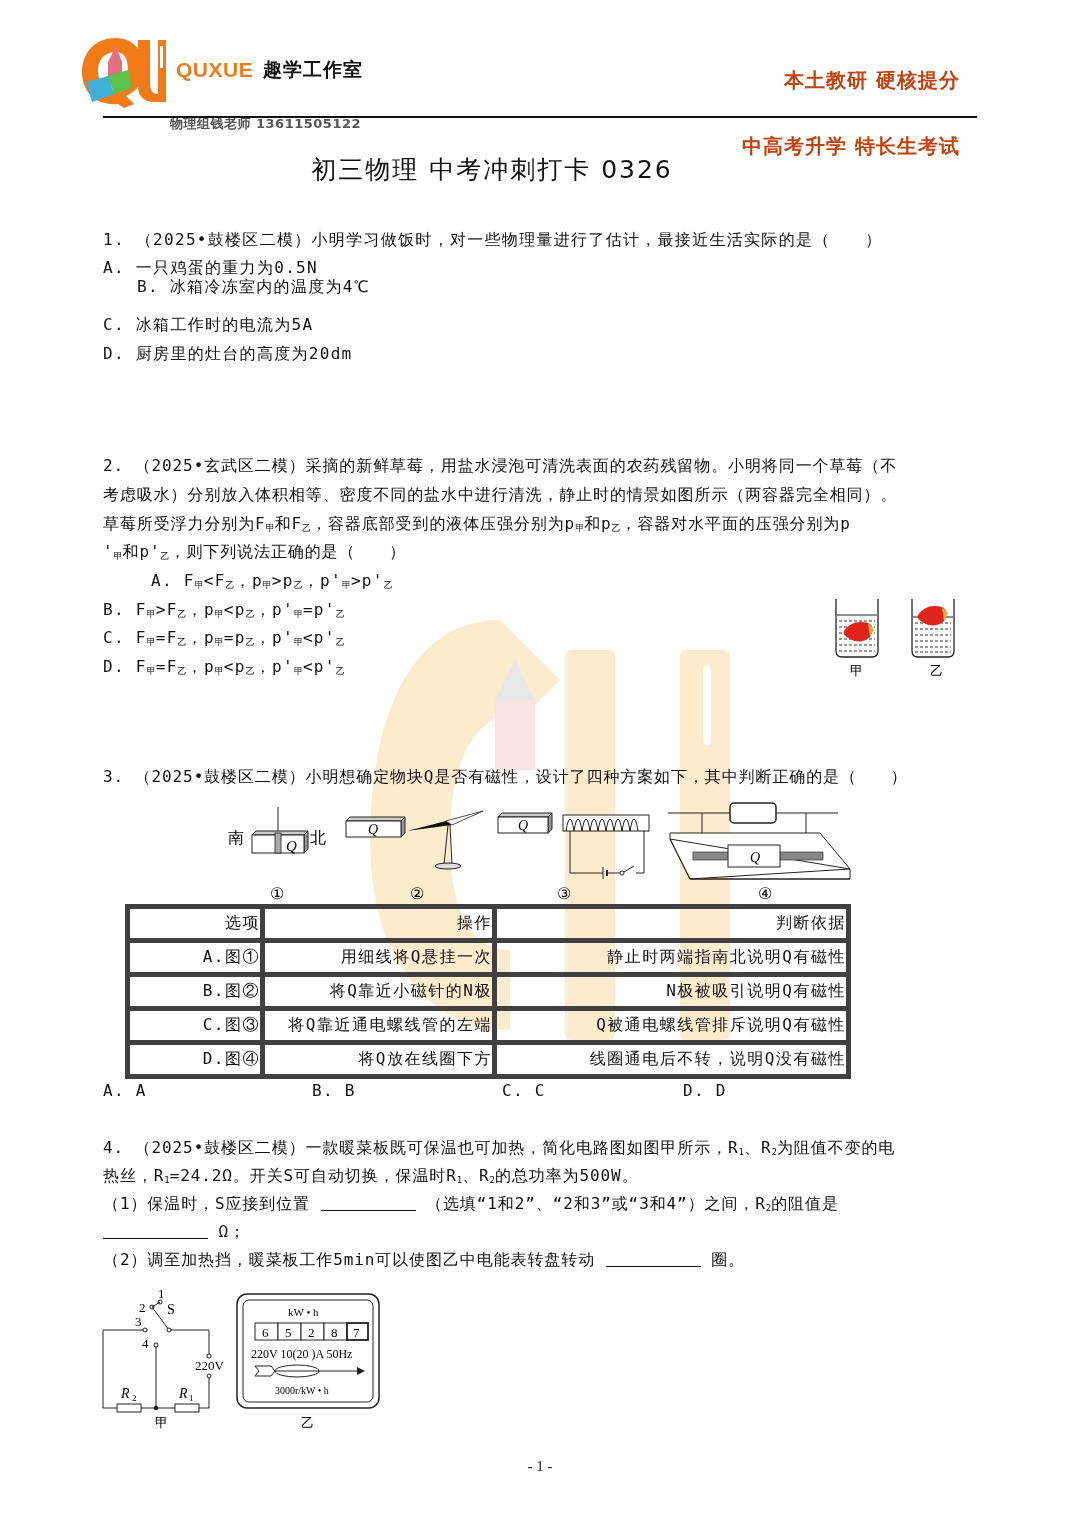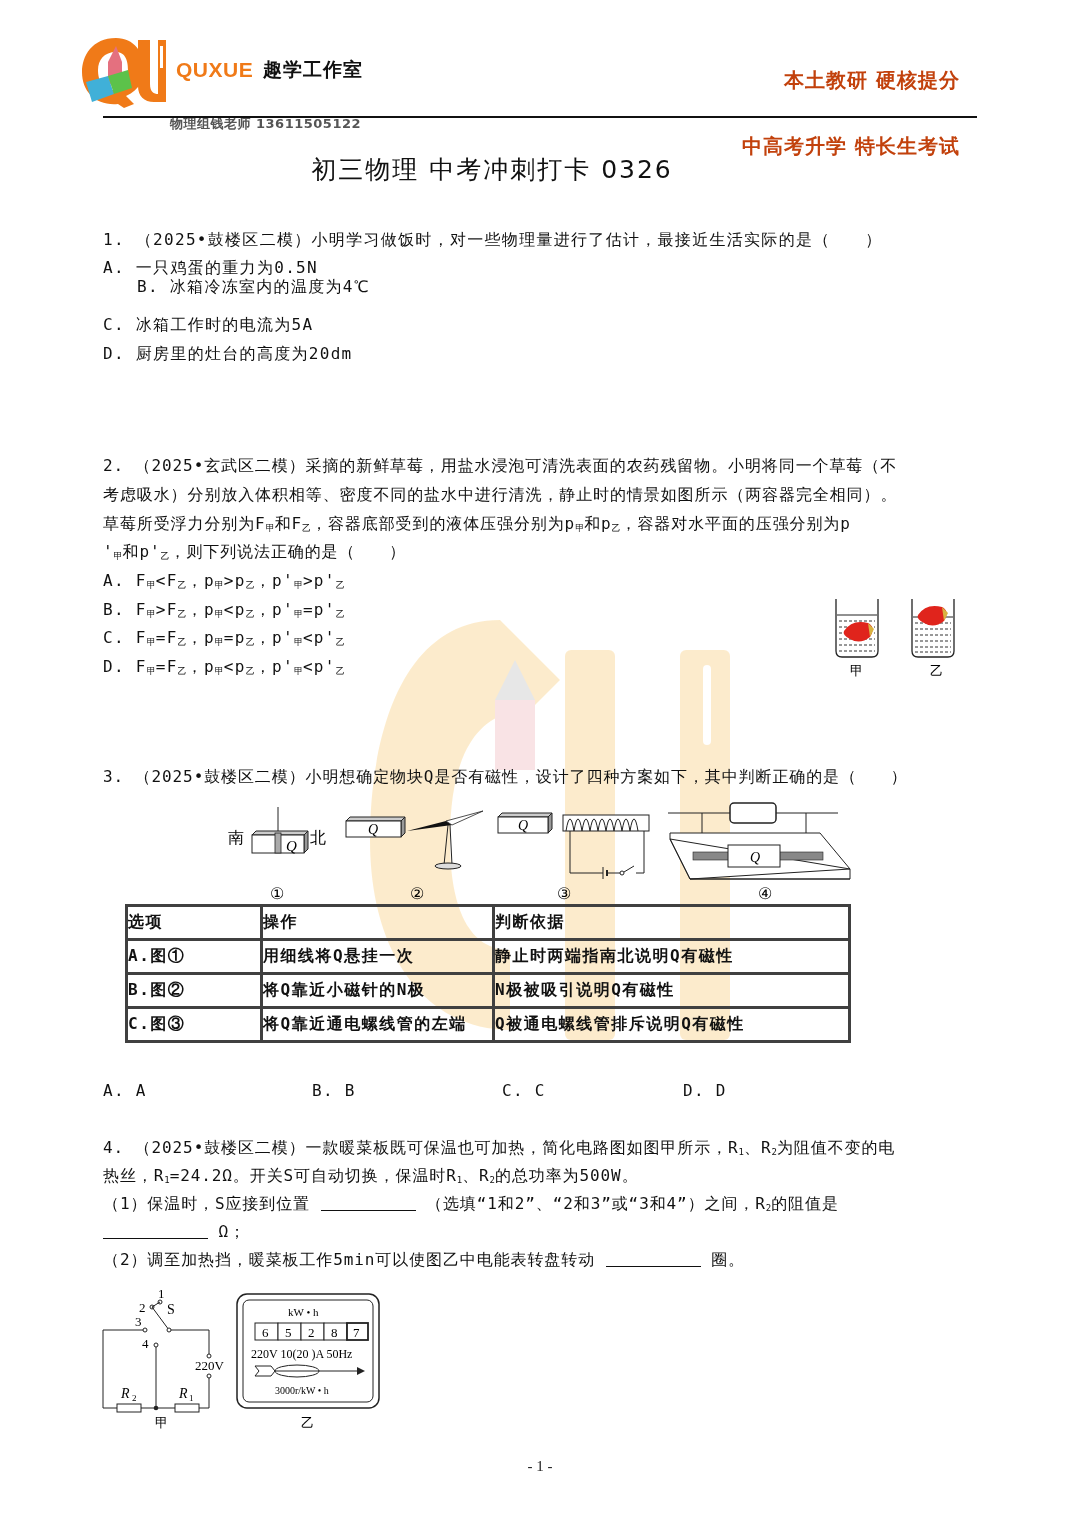--- a/index.html
+++ b/index.html
@@ -20,21 +20,21 @@
   
   .line { left: 103px; font-size: 16px; color: #111; white-space: nowrap; letter-spacing: 1.3px; font-family: "DejaVu Sans Mono", monospace; }
   .line.wide { letter-spacing: 0.9px; }
   sub.s { font-size: 9px; vertical-align: -2px; letter-spacing: 0; }
 
   
   .wm { left: 360px; top: 620px; width: 400px; height: 420px; opacity: 0.5; pointer-events: none; }
 
   
   table.q3 { position: absolute; left: 125px; top: 904px; width: 726px; border-collapse: collapse; font-size: 16px; font-family: "DejaVu Sans Mono", monospace; }
-  table.q3 td, table.q3 th { border: 3px solid #404040; height: 34px; text-align: left; font-weight: bold; letter-spacing: 1.5px; }
+  table.q3 td, table.q3 th { border: 5px solid #404040; height: 34px; text-align: right; font-weight: normal; letter-spacing: 1.5px; }
   table.q3 .c1 { width: 135px; }
   table.q3 .c2 { width: 232px; }
 
   .blank { display: inline-block; width: 95px; border-bottom: 1px solid #111; height: 16px; vertical-align: -2px; }
 
   .page-num { left: 0; top: 1458px; width: 1080px; text-align: center; font-family: "Liberation Serif", serif; font-size: 15px; color: #222; }
 
   svg text { font-family: "Liberation Serif", serif; }
 </style>
 </head>
@@ -71,21 +71,21 @@
 <div class="abs line" style="top:258px;">A. 一只鸡蛋的重力为0.5N</div>
 <div class="abs line" style="top:277px;margin-left:34px;">B. 冰箱冷冻室内的温度为4℃</div>
 <div class="abs line" style="top:315px;">C. 冰箱工作时的电流为5A</div>
 <div class="abs line" style="top:344px;">D. 厨房里的灶台的高度为20dm</div>
 
 <div class="abs line wide" style="top:456px;">2. （2025•玄武区二模）采摘的新鲜草莓，用盐水浸泡可清洗表面的农药残留物。小明将同一个草莓（不</div>
 <div class="abs line wide" style="top:485px;">考虑吸水）分别放入体积相等、密度不同的盐水中进行清洗，静止时的情景如图所示（两容器完全相同）。</div>
 <div class="abs line wide" style="top:514px;"><span>草莓所受浮力分别为F</span><sub class="s">甲</sub><span>和F</span><sub class="s">乙</sub><span>，容器底部受到的液体压强分别为p</span><sub class="s">甲</sub><span>和p</span><sub class="s">乙</sub><span>，容器对水平面的压强分别为p</span></div>
 <div class="abs line wide" style="top:542px;"><span>'</span><sub class="s">甲</sub><span>和p'</span><sub class="s">乙</sub><span>，则下列说法正确的是（　　）</span></div>
 
-<div class="abs line" style="top:571px;"><span>A. F</span><sub class="s">甲</sub><span>&lt;F</span><sub class="s">乙</sub><span>，p</span><sub class="s">甲</sub><span>&gt;p</span><sub class="s">乙</sub><span>，p'</span><sub class="s">甲</sub><span>&gt;p'</span><sub class="s">乙</sub></div>
+<div class="abs line" style="top:571px;margin-left:48px;"><span>A. F</span><sub class="s">甲</sub><span>&lt;F</span><sub class="s">乙</sub><span>，p</span><sub class="s">甲</sub><span>&gt;p</span><sub class="s">乙</sub><span>，p'</span><sub class="s">甲</sub><span>&gt;p'</span><sub class="s">乙</sub></div>
 <div class="abs line" style="top:600px;"><span>B. F</span><sub class="s">甲</sub><span>&gt;F</span><sub class="s">乙</sub><span>，p</span><sub class="s">甲</sub><span>&lt;p</span><sub class="s">乙</sub><span>，p'</span><sub class="s">甲</sub><span>=p'</span><sub class="s">乙</sub></div>
 <div class="abs line" style="top:628px;"><span>C. F</span><sub class="s">甲</sub><span>=F</span><sub class="s">乙</sub><span>，p</span><sub class="s">甲</sub><span>=p</span><sub class="s">乙</sub><span>，p'</span><sub class="s">甲</sub><span>&lt;p'</span><sub class="s">乙</sub></div>
 <div class="abs line" style="top:657px;"><span>D. F</span><sub class="s">甲</sub><span>=F</span><sub class="s">乙</sub><span>，p</span><sub class="s">甲</sub><span>&lt;p</span><sub class="s">乙</sub><span>，p'</span><sub class="s">甲</sub><span>&lt;p'</span><sub class="s">乙</sub></div>
 
 <svg class="abs" style="left:830px; top:595px;" width="130" height="90" viewBox="0 0 130 90">
   <g>
     <path d="M6 4 L6 56 Q6 62 12 62 L42 62 Q48 62 48 56 L48 4" fill="none" stroke="#222" stroke-width="1.3"></path>
     <line x1="7" y1="20" x2="47" y2="20" stroke="#222" stroke-width="1"></line>
     <g stroke="#333" stroke-width="1" stroke-dasharray="3,2">
       <line x1="9" y1="26" x2="45" y2="26"></line>
@@ -192,20 +192,25 @@
   </tr>
   <tr>
     <td>B.图②</td>
     <td>将Q靠近小磁针的N极</td>
     <td>N极被吸引说明Q有磁性</td>
   </tr>
   <tr>
     <td>C.图③</td>
     <td>将Q靠近通电螺线管的左端</td>
     <td>Q被通电螺线管排斥说明Q有磁性</td>
+  </tr>
+  <tr>
+    <td>D.图④</td>
+    <td>将Q放在线圈下方</td>
+    <td>线圈通电后不转，说明Q没有磁性</td>
   </tr>
 </tbody>
   </table>
 
 <div class="abs line" style="top:1081px; left:103px;">A. A</div>
 <div class="abs line" style="top:1081px; left:312px;">B. B</div>
 <div class="abs line" style="top:1081px; left:502px;">C. C</div>
 <div class="abs line" style="top:1081px; left:683px;">D. D</div>
 
 <div class="abs line wide" style="top:1138px;"><span>4. （2025•鼓楼区二模）一款暖菜板既可保温也可加热，简化电路图如图甲所示，R</span><sub class="s">1</sub><span>、R</span><sub class="s">2</sub><span>为阻值不变的电</span></div>

